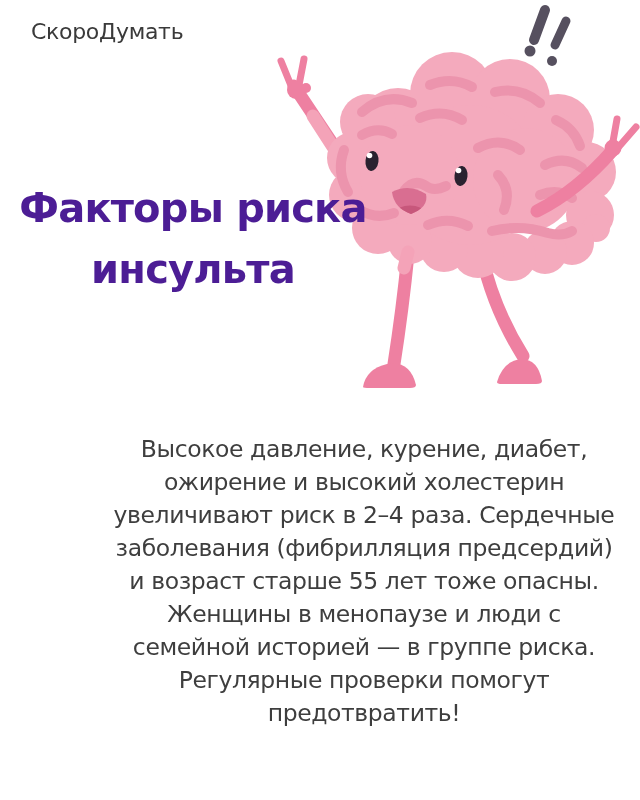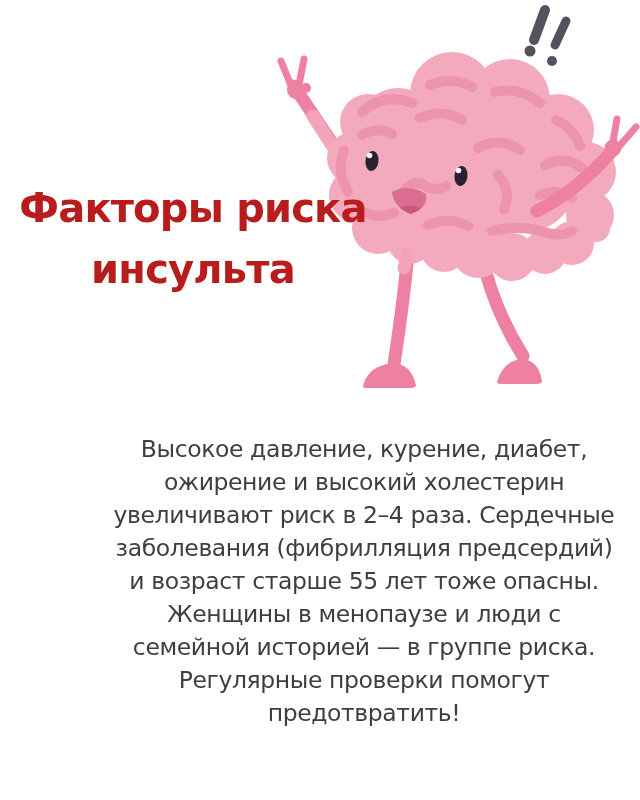--- a/index.html
+++ b/index.html
@@ -109,22 +109,23 @@
       <ellipse cx="461" cy="176" rx="6.5" ry="10" transform="rotate(7 461 176)" fill="#2a2230"></ellipse>
       <circle cx="458.5" cy="170.5" r="2.8" fill="#ffffff"></circle>
       <clipPath id="mouthClip">
         <path d="M 392 192 Q 409 183 426 194 Q 429 207 411 214 Q 394 208 392 192 Z"></path>
       </clipPath>
       <path d="M 392 192 Q 409 183 426 194 Q 429 207 411 214 Q 394 208 392 192 Z" fill="#d96e91"></path>
       <ellipse cx="410" cy="212" rx="14" ry="6.5" clip-path="url(#mouthClip)" fill="#c7577b"></ellipse>
     </g>
   </svg>
 
+  <div class="brand" style="color: rgb(58, 58, 58);">СкороДумать</div>
 
-  <h1 class="title" style="margin: 0px; color: #b91c1c;">Факторы риска
+  <h1 class="title" style="margin: 0px; color: #4c1d95;">Факторы риска
 инсульта</h1>
 
   <div class="bodytext" style="color: rgb(62, 62, 62); margin-left: 44px;">Высокое давление, курение, диабет,
 ожирение и высокий холестерин
 увеличивают риск в 2–4 раза. Сердечные
 заболевания (фибрилляция предсердий)
 и возраст старше 55 лет тоже опасны.
 Женщины в менопаузе и люди с
 семейной историей — в группе риска.
 Регулярные проверки помогут

